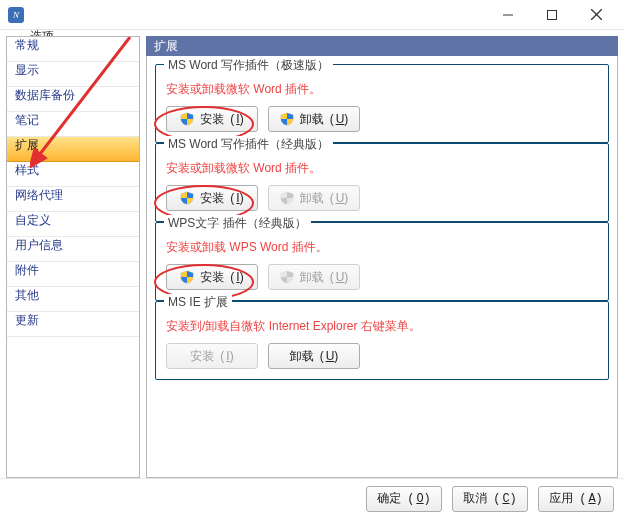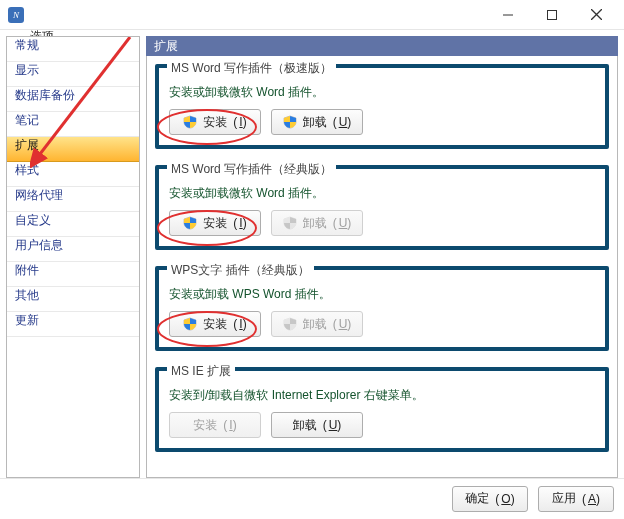--- a/index.html
+++ b/index.html
@@ -87,35 +87,35 @@
     flex: 1;
     border: 1px solid #b8b8b8;
     border-top: none;
     padding: 8px 8px 0 8px;
     overflow: hidden;
   }
 
   
   .group {
     position: relative;
-    border: 4px solid #0c4a6e;
-    margin-bottom: 16px;
+    border: 1px solid #0c4a6e;
+    margin-bottom: 0;
     padding: 14px 10px 10px 10px;
     border-radius: 2px;
   }
   .group-title {
     position: absolute;
     top: -8px; left: 8px;
     background: #fff;
     padding: 0 4px;
     color: #444;
   }
   .group-desc {
     margin: 2px 0 8px 0;
-    color: #14532d;
+    color: #ef4444;
   }
   .btn-row { display: flex; gap: 10px; }
   .btn {
     height: 26px;
     min-width: 92px;
     border: 1px solid #adadad;
     background: linear-gradient(#fdfdfd, #ececec);
     border-radius: 3px;
     display: inline-flex; align-items: center; justify-content: center;
     gap: 6px;
@@ -144,20 +144,21 @@
     pointer-events: none;
   }
 
   
   .footer {
     height: 40px;
     padding: 0 10px;
     display: flex; align-items: center; justify-content: flex-end;
     gap: 10px;
     border-top: 1px solid #e6e6e6;
+    font-family: Liberation Mono, monospace;
   }
   .footer .btn { min-width: 76px; height: 26px; }
 
   
   .anno-arrow {
     position: absolute;
     left: 30px; top: 7px;
     pointer-events: none;
   }
 </style>
@@ -355,16 +356,20 @@
   </svg>
 
 </div>
 
 <div class="footer">
   <div class="btn">
     <span>确定</span>
     <span>(<span class="hotkey">O</span>)</span>
   </div>
   <div class="btn">
+    <span>取消</span>
+    <span>(<span class="hotkey">C</span>)</span>
+  </div>
+  <div class="btn">
     <span>应用</span>
     <span>(<span class="hotkey">A</span>)</span>
   </div>
 </div>
 
 </body></html>

